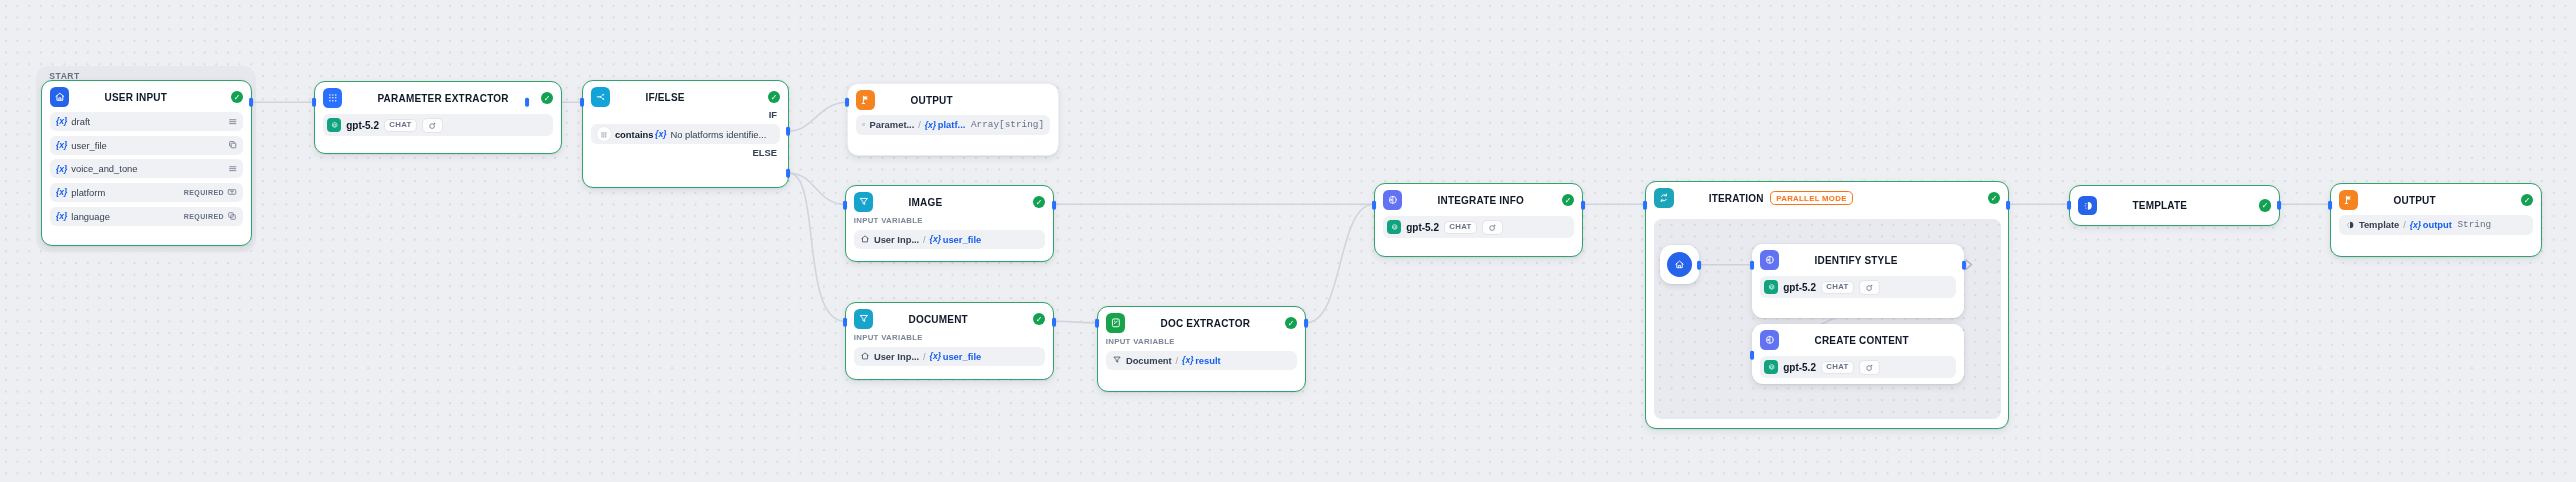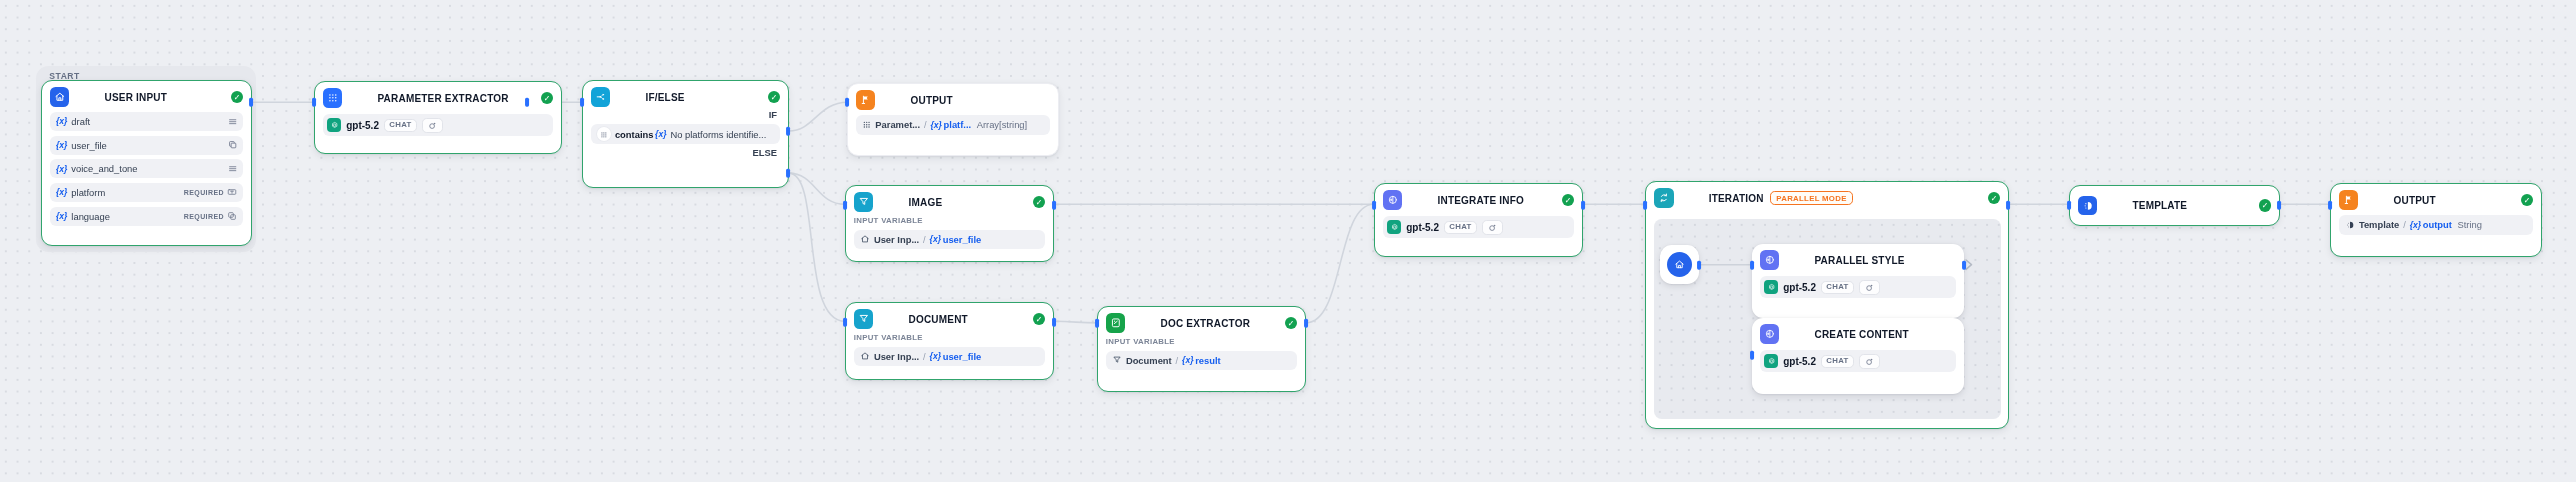--- a/index.html
+++ b/index.html
@@ -21,21 +21,21 @@
     font-size:9.4px;color:#354052;margin-top:4.7px;white-space:nowrap;overflow:hidden;}
   .mpill{height:22px;background:#F0F1F5;border-radius:6.2px;display:flex;align-items:center;gap:4.7px;padding:0 4.7px;margin-top:6.2px;}
   .mname{font-size:10px;font-weight:600;color:#101828;}
   .badge{background:#FDFDFE;border:0.8px solid #E2E4EA;border-radius:4.7px;font-size:7.8px;font-weight:600;color:#667085;
     padding:1.6px 4.7px;letter-spacing:0.3px;line-height:1;display:flex;align-items:center;gap:1.6px;}
   .oai{width:14px;height:14px;border-radius:3.9px;background:#10A37F;display:flex;align-items:center;justify-content:center;flex:0 0 auto;}
   .seclab{font-size:7.8px;font-weight:600;color:#7B8496;letter-spacing:0.3px;margin-top:4px;}
   .vx{color:#155EEF;font-weight:700;font-style:italic;font-size:8.6px;}
   .vname{color:#155EEF;font-weight:600;}
   .slash{color:#98A2B3;}
-  .vtype{color:#667085;margin-left:1.6px;}
+  .vtype{color:#667085;margin-left:1.6px;font-family:Liberation Mono, monospace;}
   .refnode{font-weight:600;color:#354052;}
   .req{font-size:7px;font-weight:700;color:#667085;letter-spacing:0.4px;}
   .rowright{margin-left:auto;display:flex;align-items:center;gap:3.1px;}
   .handle{position:absolute;width:3.9px;height:8.6px;border-radius:1.6px;background:#2970FF;transform:translate(-50%,-50%);z-index:6;}
   .edges{position:absolute;left:0;top:0;z-index:2;}
   .cond-if{font-size:9.4px;font-weight:700;color:#354052;text-align:right;padding:1.6px 3.1px 0 0;}
   .cond-else{font-size:9.4px;font-weight:700;color:#354052;text-align:right;padding:2.3px 3.1px 0 0;}
   .chip{width:14px;height:14px;border-radius:50%;background:#fff;display:flex;align-items:center;justify-content:center;
     flex:0 0 auto;box-shadow:0 0 0 0.8px #E7E9EE;}
   .pmode{border:0.8px solid #F5731F;color:#F5731F;background:#FFFCF7;border-radius:4.7px;font-size:7.8px;font-weight:700;
@@ -388,42 +388,42 @@
 
     <div class="iter-node" style="left:106px;top:62px;width:212px;height:74px;">
       <div class="nhead">
         <span class="isq" style="background:#6172F3;">
           <svg class="ic" width="11.7" height="11.7" viewBox="0 0 24 24" fill="none" stroke="#fff" stroke-width="1.8" stroke-linecap="round">
               <circle cx="12" cy="12" r="7.2"></circle>
               <path d="M12 4.8v14.4"></path>
               <path d="M6.8 12h3.6M8.6 10.2v3.6"></path>
             </svg>
         </span>
-        <span class="ntitle">PARALLEL STYLE</span>
+        <span class="ntitle">IDENTIFY STYLE</span>
         <span class="sp"></span>
       </div>
       <div class="mpill">
         <span class="oai">
             <svg class="ic" width="9.4" height="9.4" viewBox="0 0 24 24" fill="none" stroke="#fff" stroke-width="1.6" stroke-linejoin="round">
               <path d="M12 3.5l5.6 3.2v6.6L12 16.5 6.4 13.3V6.7z"></path>
               <path d="M12 7.6l2.8 1.6v3.2L12 14l-2.8-1.6V9.2z"></path>
             </svg>
           </span>
         <span class="mname">gpt-5.2</span>
         <span class="badge">CHAT</span>
         <span class="badge">
             <svg class="ic" width="9.4" height="9.4" viewBox="0 0 24 24" fill="none" stroke="#667085" stroke-width="2">
               <circle cx="10.5" cy="13" r="6"></circle>
               <path d="M16.8 3.6l.9 2.2 2.2.9-2.2.9-.9 2.2-.9-2.2-2.2-.9 2.2-.9z" fill="#667085" stroke="none"></path>
             </svg>
           </span>
       </div>
     </div>
 
-    <div class="iter-node" style="left:106px;top:136px;width:212px;height:76px;">
+    <div class="iter-node" style="left:106px;top:142px;width:212px;height:60px;">
       <div class="nhead">
         <span class="isq" style="background:#6172F3;">
           <svg class="ic" width="11.7" height="11.7" viewBox="0 0 24 24" fill="none" stroke="#fff" stroke-width="1.8" stroke-linecap="round">
               <circle cx="12" cy="12" r="7.2"></circle>
               <path d="M12 4.8v14.4"></path>
               <path d="M6.8 12h3.6M8.6 10.2v3.6"></path>
             </svg>
         </span>
         <span class="ntitle">CREATE CONTENT</span>
         <span class="sp"></span>

